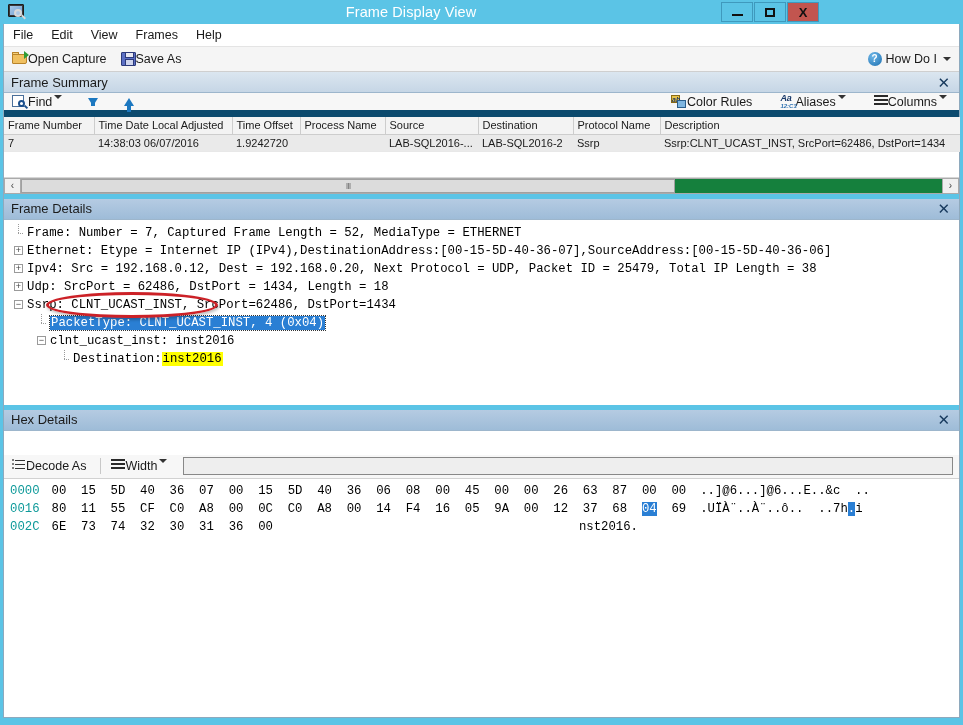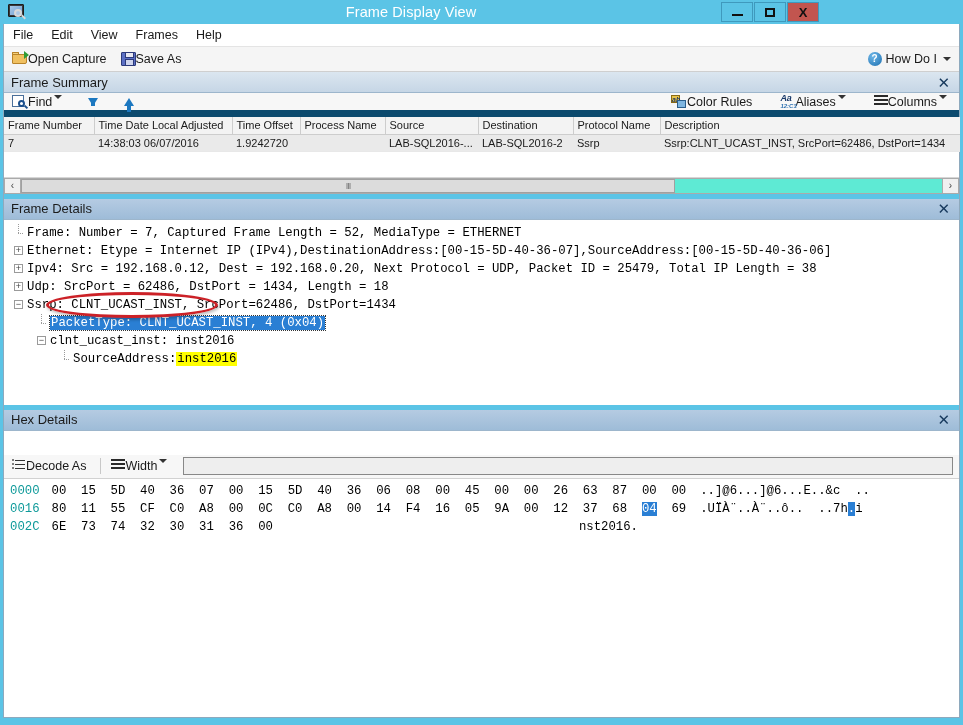--- a/index.html
+++ b/index.html
@@ -234,21 +234,21 @@
   tr.selected-row td { background: #eaeaea; }
 
   .hscroll {
     height: 17px;
     background: #fff;
     border-top: 1px solid #d6d6d6;
     display: flex; align-items: stretch;
     flex: none;
   }
   .hs-btn { width: 17px; background: #f0f0f0; border: 1px solid #aaa; display:flex;align-items:center;justify-content:center; font-size: 10px; color:#444;}
-  .hs-track { flex: 1; background: #5eead4; border-top:1px solid #aaa; border-bottom:1px solid #aaa; position: relative; }
+  .hs-track { flex: 1; background: #15803d; border-top:1px solid #aaa; border-bottom:1px solid #aaa; position: relative; }
   .hs-thumb { position:absolute; left:0; top:0; bottom:0; width: 71%; background:#dcdcdc; border:1px solid #a0a0a0; display:flex;align-items:center;justify-content:center; color:#777; font-size:9px; letter-spacing:-1px;}
 
   
   .tree {
     flex: 1;
     background: #fff;
     font-family: "Liberation Mono", monospace;
     font-size: 12.3px;
     color: #000;
     padding: 4px 0 0 0;
@@ -520,21 +520,21 @@
 
       <div class="trow">
         <span class="indent" style="width:33px"></span>
         <span class="tog">−</span>
         <span>clnt_ucast_inst: inst2016</span>
       </div>
 
       <div class="trow">
         <span class="indent" style="width:56px"></span>
         <span class="guide elbow"></span>
-        <span>SourceAddress: </span>
+        <span>Destination: </span>
         <span class="hl-yellow">inst2016</span>
       </div>
 
       <div class="ellipse" style="left:42px; top:72px; width:172px; height:26px;"></div>
     </div>
 
     <div style="height:5px;background:#5bc4e6;flex:none;"></div>
 
     <div class="pane-head active">
       <span class="ttl">Hex Details</span>

